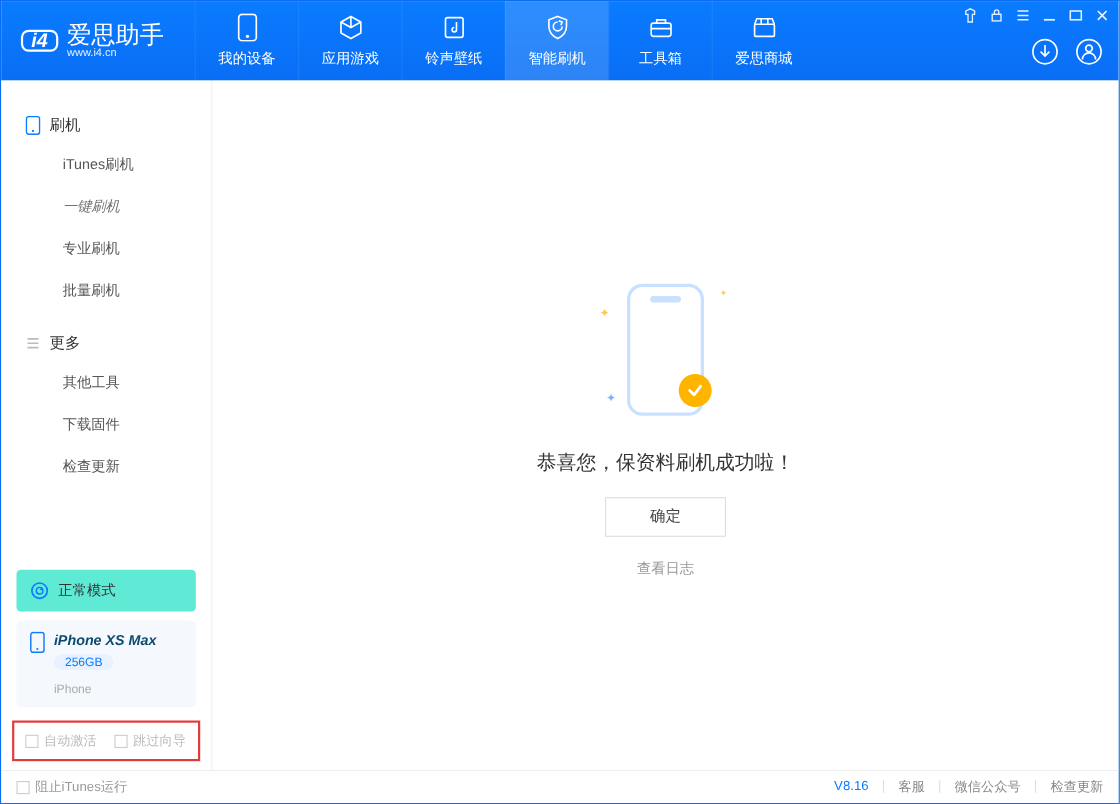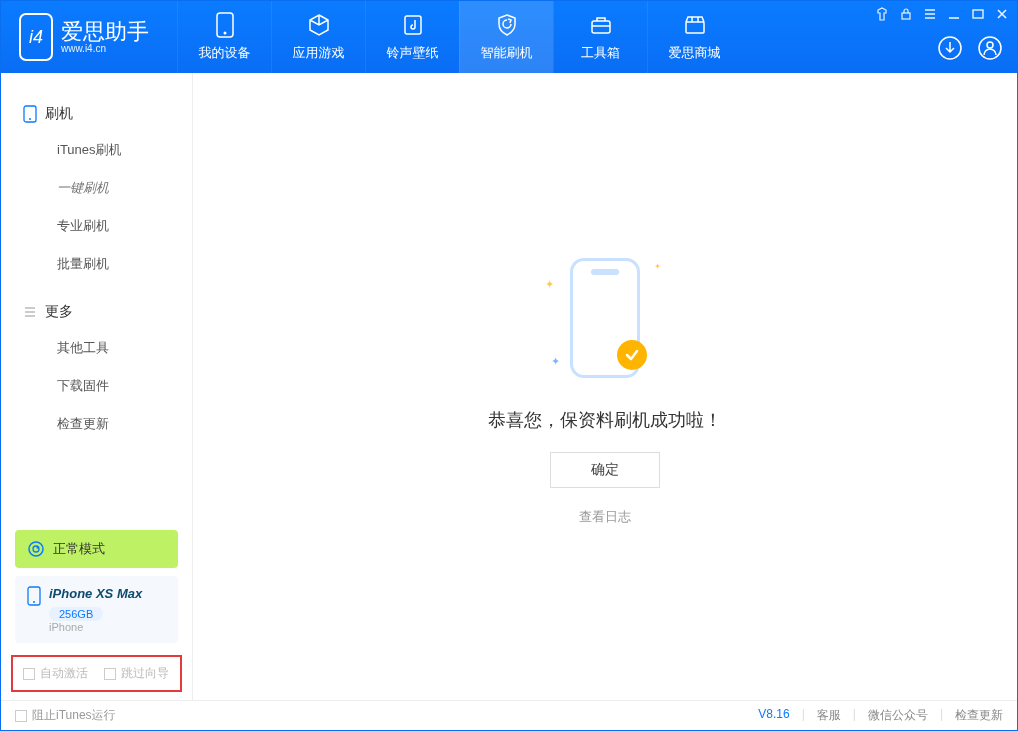--- a/index.html
+++ b/index.html
@@ -1,45 +1,45 @@
 <!DOCTYPE html>
 <html><head>
 <meta charset="utf-8">
 <style>
 * { margin: 0; padding: 0; box-sizing: border-box; font-family: "Microsoft YaHei", -apple-system, Arial, sans-serif; }
 body { background: #fff; width: 1018px; height: 731px; overflow: hidden; border: 1px solid #0a6ef0; }
 
 
 .header { height: 72px; background: linear-gradient(to bottom, #0a7bff, #096ef5); display: flex; align-items: center; color: #fff; position: relative; }
 .logo-block { display: flex; align-items: center; padding: 0 18px; }
-.logo-ic { width: 34px; height: 48px; border: 2px solid #fff; border-radius: 7px; display: flex; align-items: center; justify-content: center; font-size: 18px; font-weight: normal; font-style: italic; margin-right: 8px; }
+.logo-ic { width: 34px; height: 20px; border: 2px solid #fff; border-radius: 7px; display: flex; align-items: center; justify-content: center; font-size: 18px; font-weight: bold; font-style: italic; margin-right: 8px; }
 .logo-txt { font-size: 22px; line-height: 1; }
 .logo-sub { font-size: 10px; opacity: .9; }
 .tabs { display: flex; height: 100%; margin-left: 10px; justify-content: center; }
 .tab { width: 94px; display: flex; flex-direction: column; align-items: center; justify-content: center; gap: 6px; font-size: 13px; cursor: pointer; border-left: 1px solid rgba(255,255,255,0.08); }
 .tab.active { background: rgba(255,255,255,0.15); }
 .tab-ic { width: 26px; height: 26px; display: flex; align-items: center; justify-content: center; }
 .win-icons { position: absolute; right: 8px; top: 6px; display: flex; gap: 10px; align-items: center; }
 .win-icons > * { opacity: .9; cursor: pointer; display: flex; align-items: center; justify-content: center; }
 .hdr-btns { position: absolute; right: 14px; bottom: 8px; display: flex; gap: 14px; }
 .hdr-btns svg { cursor: pointer; }
 
 
 .body { display: flex; height: calc(100% - 72px - 30px); }
 .sidebar { width: 192px; border-right: 1px solid #eee; padding-top: 18px; display: flex; flex-direction: column; }
 .sb-group { padding: 6px 0; }
 .sb-title { display: flex; align-items: center; gap: 8px; font-size: 14px; color: #333; padding: 8px 22px; }
 .sb-item { font-size: 13px; color: #555; padding: 10px 22px 10px 56px; cursor: pointer; }
 .sb-item.active { color: #737373; font-style: italic; }
 .device-panel { margin-top: auto; padding: 0 14px 12px; }
-.dp-row1 { background: #bef264; border-radius: 4px; padding: 10px 12px; display: flex; align-items: center; gap: 8px; font-size: 13px; color: #333; margin-bottom: 8px; }
+.dp-row1 { background: #5eead4; border-radius: 4px; padding: 10px 12px; display: flex; align-items: center; gap: 8px; font-size: 13px; color: #333; margin-bottom: 8px; }
 .dp-row2 { background: #f5f8fc; border-radius: 4px; padding: 10px 12px; font-size: 13px; }
 .dp-name { font-weight: bold; color: #0c4a6e; font-style: italic; }
 .dp-cap { display: inline-block; background: #e8f1ff; color: #0a7bff; border-radius: 10px; padding: 1px 10px; font-size: 11px; margin-top: 6px; }
-.dp-type { color: #aaa; font-size: 11px; margin-top: 0; }
+.dp-type { color: #aaa; font-size: 11px; margin-top: 12px; }
 .chk-row { border: 2px solid #e23b3b; margin: 0 10px 8px; padding: 8px 10px; display: flex; gap: 16px; font-size: 12px; color: #bbb; }
 .chk { display: flex; align-items: center; gap: 5px; cursor: pointer; justify-content: flex-end; }
 .chk-box { width: 12px; height: 12px; border: 1px solid #ccc; }
 
 
 .main { flex: 1; display: flex; flex-direction: column; align-items: center; justify-content: center; gap: 20px; }
 .phone-art { position: relative; width: 180px; height: 140px; display: flex; align-items: center; justify-content: center; }
 .phone-body { width: 70px; height: 120px; border: 3px solid #c9e0ff; border-radius: 14px; background: #fff; position: relative; }
 .phone-body::before { content: ""; position: absolute; top: 8px; left: 50%; transform: translateX(-50%); width: 28px; height: 6px; border-radius: 3px; background: #c9e0ff; }
 .check-circle { position: absolute; right: 48px; bottom: 18px; width: 30px; height: 30px; background: #ffb400; border-radius: 50%; display: flex; align-items: center; justify-content: center; }

